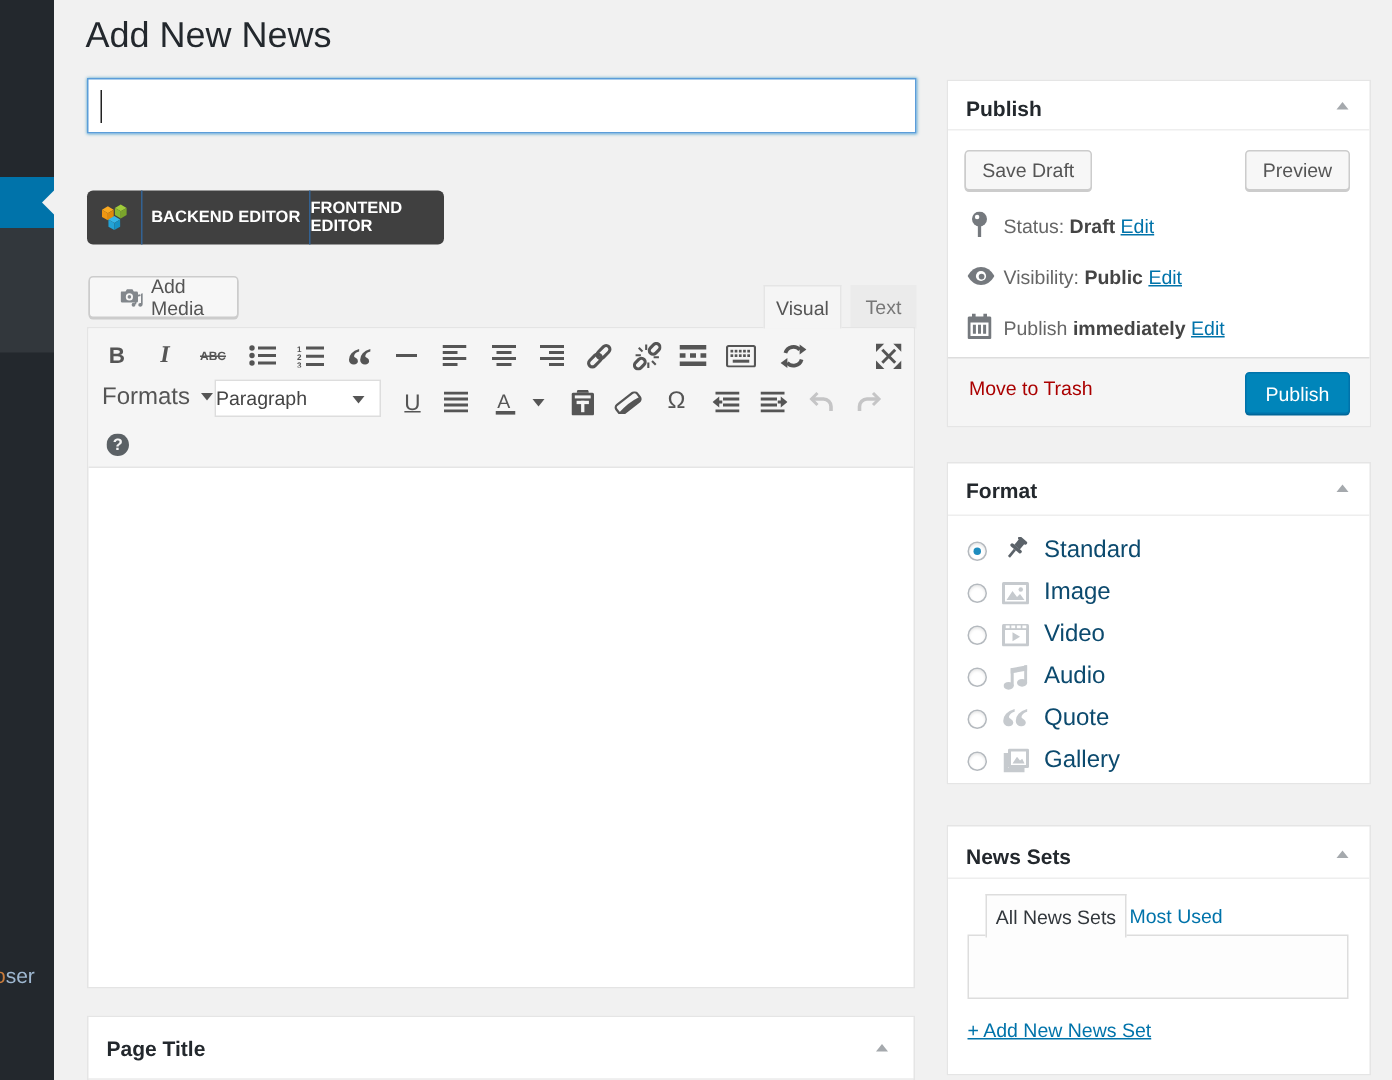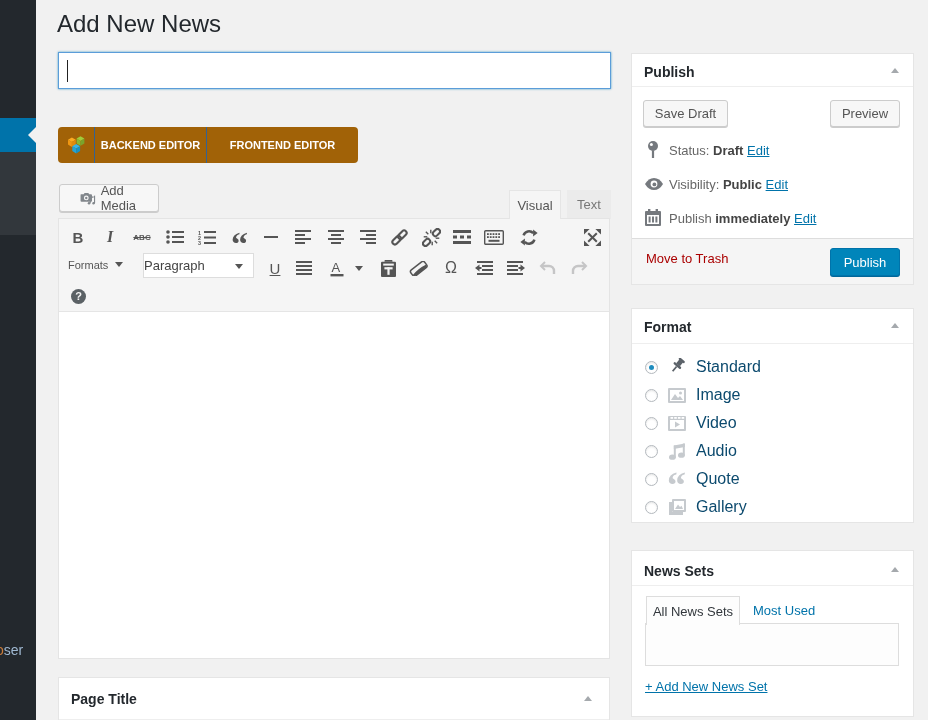--- a/index.html
+++ b/index.html
@@ -12,40 +12,40 @@
 #menu .arrow { position:absolute; right:0; top:127px; width:0; height:0; border-top:8px solid transparent; border-bottom:8px solid transparent; border-right:8px solid #f1f1f1; }
 #menu .sub { position:absolute; left:0; top:152px; width:36px; height:83px; background:#32373c; }
 #menu .frag { position:absolute; left:-4px; top:642px; font-size:14px; color:#9fb8d1; white-space:nowrap; }
 #menu .frag b { color:#ca7c3b; font-weight:normal; }
 
 h1 { position:absolute; left:57px; top:12px; font-size:24px; font-weight:400; color:#23282d; line-height:24px; }
 
 #title { left:58px; top:52px; width:553px; height:37px; background:#fff; border:1px solid #5b9dd9; box-shadow:0 0 2px rgba(30,140,190,.8); }
 #caret { left:67px; top:60px; width:1px; height:22px; background:#222; }
 
-#vcbar { left:58px; top:127px; width:300px; height:36px; background:#a16207; border-radius:4px; display:flex; align-items:stretch; }
+#vcbar { left:58px; top:127px; width:238px; height:36px; background:#404040; border-radius:4px; display:flex; align-items:stretch; }
 #vcbar .seg { display:flex; align-items:center; justify-content:center; color:#fff; font-size:11px; font-weight:bold; letter-spacing:0; }
 #vcbar .logo { width:37px; border-right:1px solid #336293; }
 #vcbar .b1 { width:112px; border-right:1px solid #336293; }
 #vcbar .b2 { flex:1; }
 
 .wpbtn { position:absolute; background:#f7f7f7; border:1px solid #ccc; border-radius:3px; box-shadow:0 1px 0 #ccc; color:#555; font-size:13px; display:flex; align-items:center; justify-content:center;padding-left:20px; }
 #addmedia { left:59px; top:184px; width:100px; height:28px; gap:5px; }
 .edtab { position:absolute; top:190px; height:29px; font-size:13px; display:flex; align-items:center; justify-content:center; }
 #tab-visual { left:509px; width:52px; background:#f5f5f5; border:1px solid #e5e5e5; border-bottom:none; color:#555; z-index:3; }
 #tab-text { left:567px; width:44px; background:#ebebeb; color:#777; }
 
 #editor { left:58px; top:218px; width:552px; height:441px; background:#fff; border:1px solid #e4e4e4; }
 #toolbar { position:absolute; left:0; top:0; width:550px; height:93px; background:#f5f5f5; border-bottom:1px solid #e5e5e5; }
 #statusbar { position:absolute; left:0; bottom:0; width:550px; height:26px; background:#f7f7f7; border-top:1px solid #eee; color:#666; font-size:13px; line-height:22px; padding:6px 0 0 10px; }
 .ticon { position:absolute; width:28px; height:28px; display:flex; align-items:center; justify-content:center; color:#555; }
 .ticon svg { display:block; }
 #mceselect { position:absolute; left:84px; top:34px; width:111px; height:25px; background:#fff; border:1px solid #ddd; color:#444; font-size:13px; line-height:23px; padding-left:0; }
 #mceselect .dd { position:absolute; right:10px; top:10px; width:0; height:0; border-left:4px solid transparent; border-right:4px solid transparent; border-top:5px solid #555; }
-#fmtslabel { position:absolute; left:9px; top:38px; font-size:11px; color:#555; line-height:16px; }
+#fmtslabel { position:absolute; left:9px; top:38px; font-size:16px; color:#555; line-height:16px; }
 #fmtslabel .dd { display:inline-block; vertical-align:2px; margin-left:7px; width:0; height:0; border-left:4px solid transparent; border-right:4px solid transparent; border-top:5px solid #555; }
 
 .postbox { position:absolute; background:#fff; border:1px solid #e5e5e5; }
 .pbh { position:absolute; left:12px; font-size:14px; font-weight:bold; color:#23282d; }
 .pbline { position:absolute; left:0; width:100%; height:1px; background:#eee; }
 .uparrow { position:absolute; width:0; height:0; border-left:4px solid transparent; border-right:4px solid transparent; border-bottom:5px solid #a5a9ad; }
 #pub { left:631px; top:53px; width:283px; height:232px; }
 #fmt { left:631px; top:308px; width:283px; height:215px; }
 #news { left:631px; top:550px; width:283px; height:167px; }
 #pagetitle { left:58px; top:677px; width:552px; height:43px; }
@@ -467,21 +467,21 @@
         </svg>
       </span>
     <span class="fmtlab">Gallery</span>
     </div>
 </div>
 <div id="news" class="postbox">
   <span class="pbh" style="top:12px;">News Sets</span>
   <div class="uparrow" style="right:14px; top:16px;"></div>
   <div class="pbline" style="top:34px;"></div>
   <div style="position:absolute; left:13px; top:72px; width:254px; height:43px; background:#fdfdfd; border:1px solid #ddd;"></div>
-  <div style="position:absolute; left:14px; top:45px; width:94px; height:29px; background:#fdfdfd; border:1px solid #ddd; border-bottom:none; display:flex; align-items:center; justify-content:center; font-size:13px; color:#32373c; z-index:2;">All News Sets</div>
+  <div style="position:absolute; left:25px; top:45px; width:94px; height:29px; background:#fdfdfd; border:1px solid #ddd; border-bottom:none; display:flex; align-items:center; justify-content:center; font-size:13px; color:#32373c; z-index:2;">All News Sets</div>
   <span class="bluelink" style="position:absolute; left:121px; top:52px;">Most Used</span>
   <a class="bluelink" style="position:absolute; left:13px; top:128px; text-decoration:underline;">+ Add New News Set</a>
 </div>
 <div id="pagetitle" class="postbox">
   <span class="pbh" style="top:13px;">Page Title</span>
   <div class="uparrow" style="right:17px; top:18px;"></div>
   <div class="pbline" style="top:41px;"></div>
 </div>
 
 </body></html>

